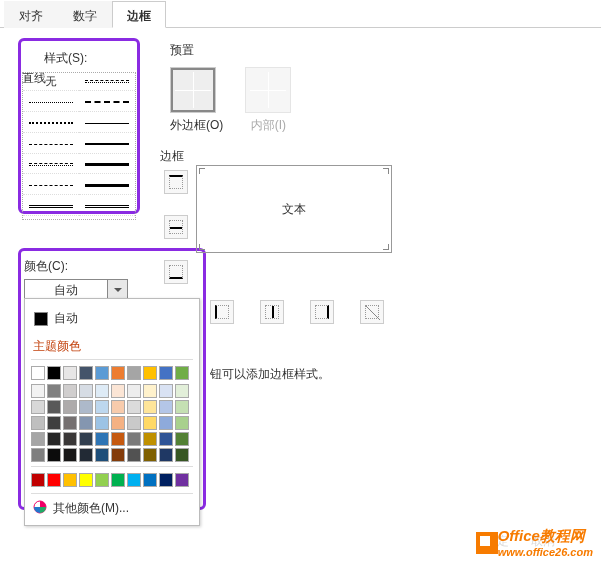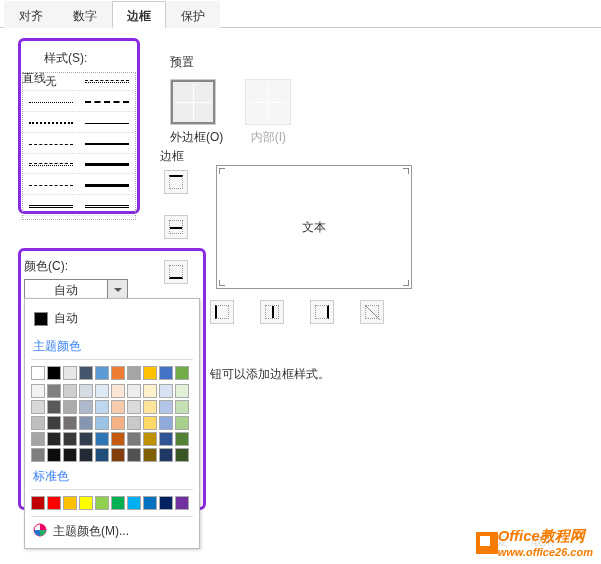--- a/index.html
+++ b/index.html
@@ -70,21 +70,21 @@
   .ln-dot2 { border-top: 2px dotted #000; }
   .ln-dash1 { border-top: 1px dashed #000; }
   .ln-dash2 { border-top: 2px dashed #000; }
   .ln-solid1 { border-top: 1px solid #000; }
   .ln-solid2 { border-top: 2px solid #000; }
   .ln-solid3 { border-top: 3px solid #000; }
   .ln-dbl { border-top: 3px double #000; height:3px;}
   .ln-ddot { border-top: 1px dashed #000; border-bottom:1px dotted #000; height:3px;}
   .preset-row {
     position: absolute;
-    left: 170px; top: 42px; margin-top: 12px;
+    left: 170px; top: 42px;
   }
   .preset-items { display: flex; gap: 22px; margin-top: 8px; }
   .preset-item { text-align: center; cursor: pointer; }
   .preset-box {
     width: 46px; height: 46px;
     background: #eee;
     border: 1px solid #ccc;
     position: relative;
     margin-bottom: 4px;
   }
@@ -93,23 +93,23 @@
   }
   .pb-cross::before { left: 50%; top: 4px; bottom: 4px; width: 1px; }
   .pb-cross::after { top: 50%; left: 4px; right: 4px; height: 1px; }
   .pb-outer { box-shadow: inset 0 0 0 2px #888; }
   .border-section {
     position: absolute;
     left: 160px; top: 148px;
     width: 320px;
   }
   .border-edit {
-    width: 196px; height: 124px;
+    width: 196px; height: 88px;
     border: 1px solid #999;
-    margin-left: 56px;
+    margin-left: 36px;
     position: relative;
     display: flex; align-items: center; justify-content: center;
   }
   .tick { position: absolute; width: 6px; height: 6px; border: 1px solid #888; }
   .tick.tl { left: 2px; top: 2px; border-right:none; border-bottom:none;}
   .tick.tr { right: 2px; top: 2px; border-left:none; border-bottom:none;}
   .tick.bl { left: 2px; bottom: 2px; border-right:none; border-top:none;}
   .tick.br { right: 2px; bottom: 2px; border-left:none; border-top:none;}
   .edge-btn {
     width: 24px; height: 24px;
@@ -153,21 +153,21 @@
     box-shadow: 1px 1px 3px rgba(0,0,0,0.2);
     padding: 6px;
   }
   .auto-row {
     display: flex; align-items: center; gap: 6px;
     padding: 4px 2px;
     border: 1px solid transparent;
     cursor: pointer;
   }
   .auto-sw { width: 14px; height: 14px; background: #000; border: 1px solid #888; }
-  .pop-label { margin: 6px 2px 4px; color: #3b82f6; font-family: Liberation Serif, serif; }
+  .pop-label { margin: 6px 2px 4px; color: #c2410c; font-family: Liberation Serif, serif; }
   .hr { height:1px; background:#ddd; margin: 2px 0 6px; }
   .sw-grid { display: grid; grid-template-columns: repeat(10, 14px); gap: 2px; margin-bottom: 4px; }
   .sw { width: 14px; height: 14px; border: 1px solid #aaa; cursor: pointer; }
   .more-row {
     display: flex; align-items: center; gap: 6px;
     padding: 6px 2px 2px; cursor: pointer;
     border-top: 1px solid #ddd;
     margin-top: 6px;
   }
   .help-text {
@@ -200,21 +200,20 @@
     opacity: 0.35;
   }
 </style>
 </head>
 <body>
 
 <div class="tabs">
   <div class="tab">对齐</div>
   <div class="tab">数字</div>
   <div class="tab active">边框</div>
-  <div class="tab">保护</div>
 </div>
 
 <div class="content">
   <div class="section-label" style="position:absolute; left:22px; top:42px;">直线</div>
 </div>
 
 <div class="highlight-box hl1"></div>
 <div class="highlight-box hl2"></div>
 
 <div class="line-section">
@@ -402,21 +401,20 @@
       <div class="sw" style="background: rgb(12, 12, 12);"></div>
       <div class="sw" style="background: rgb(23, 22, 22);"></div>
       <div class="sw" style="background: rgb(34, 42, 53);"></div>
       <div class="sw" style="background: rgb(30, 78, 121);"></div>
       <div class="sw" style="background: rgb(131, 60, 11);"></div>
       <div class="sw" style="background: rgb(82, 82, 82);"></div>
       <div class="sw" style="background: rgb(127, 96, 0);"></div>
       <div class="sw" style="background: rgb(31, 56, 100);"></div>
       <div class="sw" style="background: rgb(55, 86, 35);"></div>
     </div>
-  <div class="pop-label">标准色</div>
   <div class="hr"></div>
   <div class="sw-grid" id="std-row">
       <div class="sw" style="background: rgb(192, 0, 0);"></div>
       <div class="sw" style="background: rgb(255, 0, 0);"></div>
       <div class="sw" style="background: rgb(255, 192, 0);"></div>
       <div class="sw" style="background: rgb(255, 255, 0);"></div>
       <div class="sw" style="background: rgb(146, 208, 80);"></div>
       <div class="sw" style="background: rgb(0, 176, 80);"></div>
       <div class="sw" style="background: rgb(0, 176, 240);"></div>
       <div class="sw" style="background: rgb(0, 112, 192);"></div>
@@ -425,21 +423,21 @@
     </div>
   <div class="more-row">
     <span>
       <svg width="14" height="14">
           <circle cx="7" cy="7" r="6" fill="none" stroke="#e06"></circle>
           <path d="M7 1 A6 6 0 0 1 13 7 L7 7 Z" fill="#e06"></path>
           <path d="M7 7 L13 7 A6 6 0 0 1 7 13 Z" fill="#2a6"></path>
           <path d="M7 7 L7 13 A6 6 0 0 1 1 7 Z" fill="#27c"></path>
         </svg>
     </span>
-    <span>主题颜色(M)...</span>
+    <span>其他颜色(M)...</span>
   </div>
 </div>
 
 <div class="help-text">钮可以添加边框样式。</div>
 
 <div class="footer-btns">
   <span>确定</span>
   <span>取消</span>
 </div>
 

